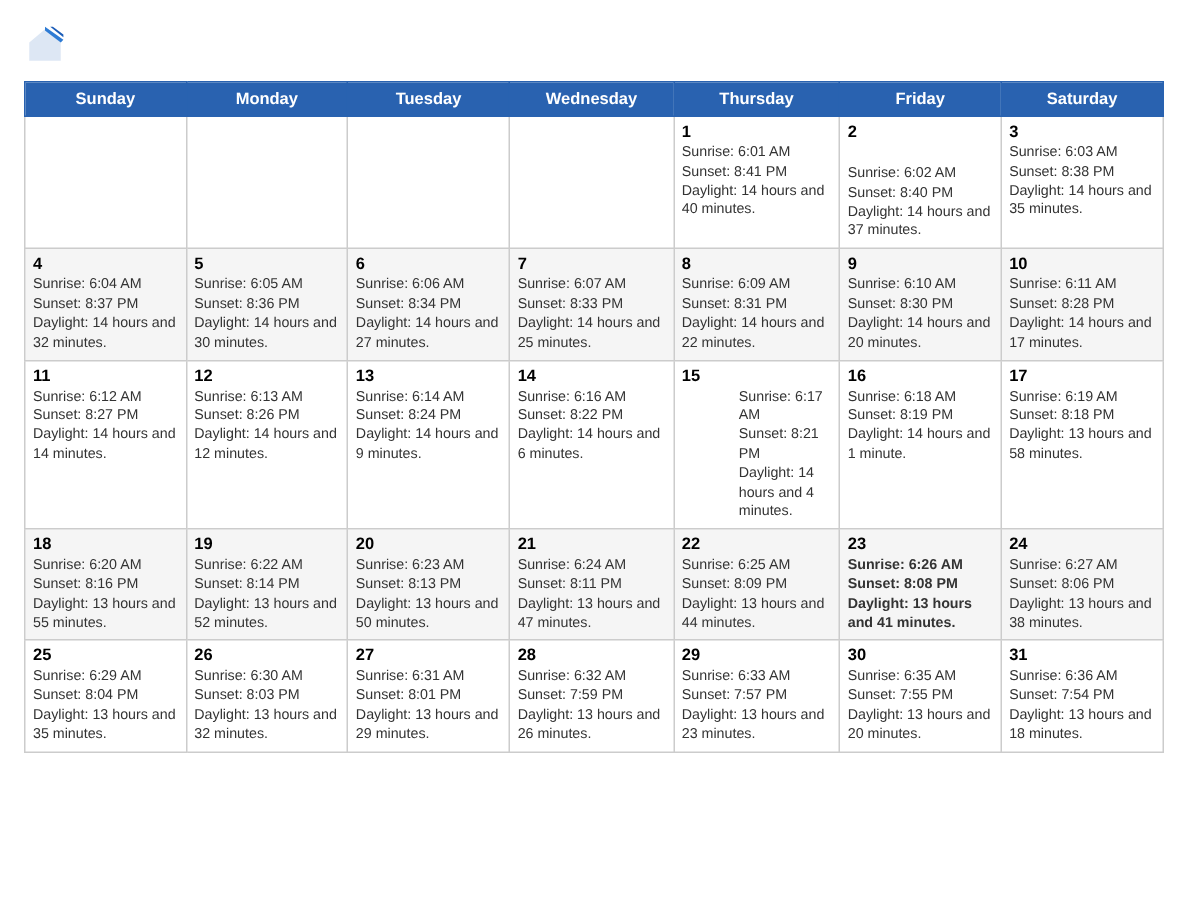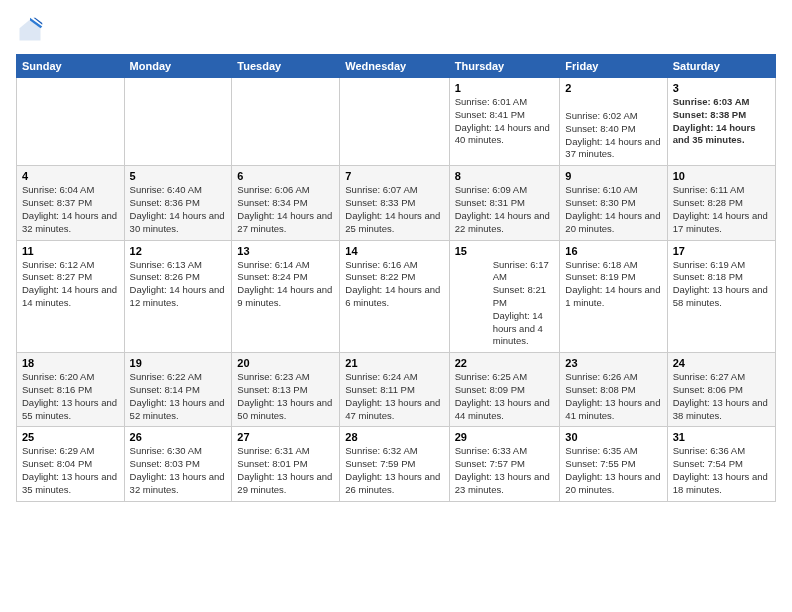--- a/index.html
+++ b/index.html
@@ -49,21 +49,21 @@
       color: #444;
     }
     table {
       width: 100%;
       border-collapse: collapse;
       font-size: 10px;
     }
     thead tr th {
       background: #2962b0;
       color: #fff;
-      text-align: left;
+      text-align: center;
       padding: 5px 5px;
       font-size: 11px;
       font-weight: bold;
       border: 1px solid #2962b0;
     }
     tbody tr td {
       border: 1px solid #ccc;
       vertical-align: top;
       padding: 4px 5px;
       width: 113px;
@@ -136,35 +136,35 @@
 Daylight: 14 hours and 40 minutes.</div>
           </td>
           <td>
             <span class="day-num">2</span>
             <div class="day-info" style="white-space: pre-line; margin-top: 16px;">Sunrise: 6:02 AM
 Sunset: 8:40 PM
 Daylight: 14 hours and 37 minutes.</div>
           </td>
           <td>
             <span class="day-num">3</span>
-            <div class="day-info" style="white-space: pre-line; font-weight: bold;">Sunrise: 6:03 AM
+            <div class="day-info" style="white-space: pre-line;">Sunrise: 6:03 AM
 Sunset: 8:38 PM
 Daylight: 14 hours and 35 minutes.</div>
           </td>
         </tr>
         <tr>
           <td>
             <span class="day-num">4</span>
             <div class="day-info" style="white-space: pre-line;">Sunrise: 6:04 AM
 Sunset: 8:37 PM
 Daylight: 14 hours and 32 minutes.</div>
           </td>
           <td>
             <span class="day-num">5</span>
-            <div class="day-info" style="white-space: pre-line;">Sunrise: 6:40 AM
+            <div class="day-info" style="white-space: pre-line;">Sunrise: 6:05 AM
 Sunset: 8:36 PM
 Daylight: 14 hours and 30 minutes.</div>
           </td>
           <td>
             <span class="day-num">6</span>
             <div class="day-info" style="white-space: pre-line;">Sunrise: 6:06 AM
 Sunset: 8:34 PM
 Daylight: 14 hours and 27 minutes.</div>
           </td>
           <td>
@@ -262,21 +262,21 @@
 Daylight: 13 hours and 47 minutes.</div>
           </td>
           <td>
             <span class="day-num">22</span>
             <div class="day-info" style="white-space: pre-line;">Sunrise: 6:25 AM
 Sunset: 8:09 PM
 Daylight: 13 hours and 44 minutes.</div>
           </td>
           <td>
             <span class="day-num">23</span>
-            <div class="day-info" style="white-space: pre-line;">Sunrise: 6:26 AM
+            <div class="day-info" style="white-space: pre-line; font-weight: bold;">Sunrise: 6:26 AM
 Sunset: 8:08 PM
 Daylight: 13 hours and 41 minutes.</div>
           </td>
           <td>
             <span class="day-num">24</span>
             <div class="day-info" style="white-space: pre-line;">Sunrise: 6:27 AM
 Sunset: 8:06 PM
 Daylight: 13 hours and 38 minutes.</div>
           </td>
         </tr>

